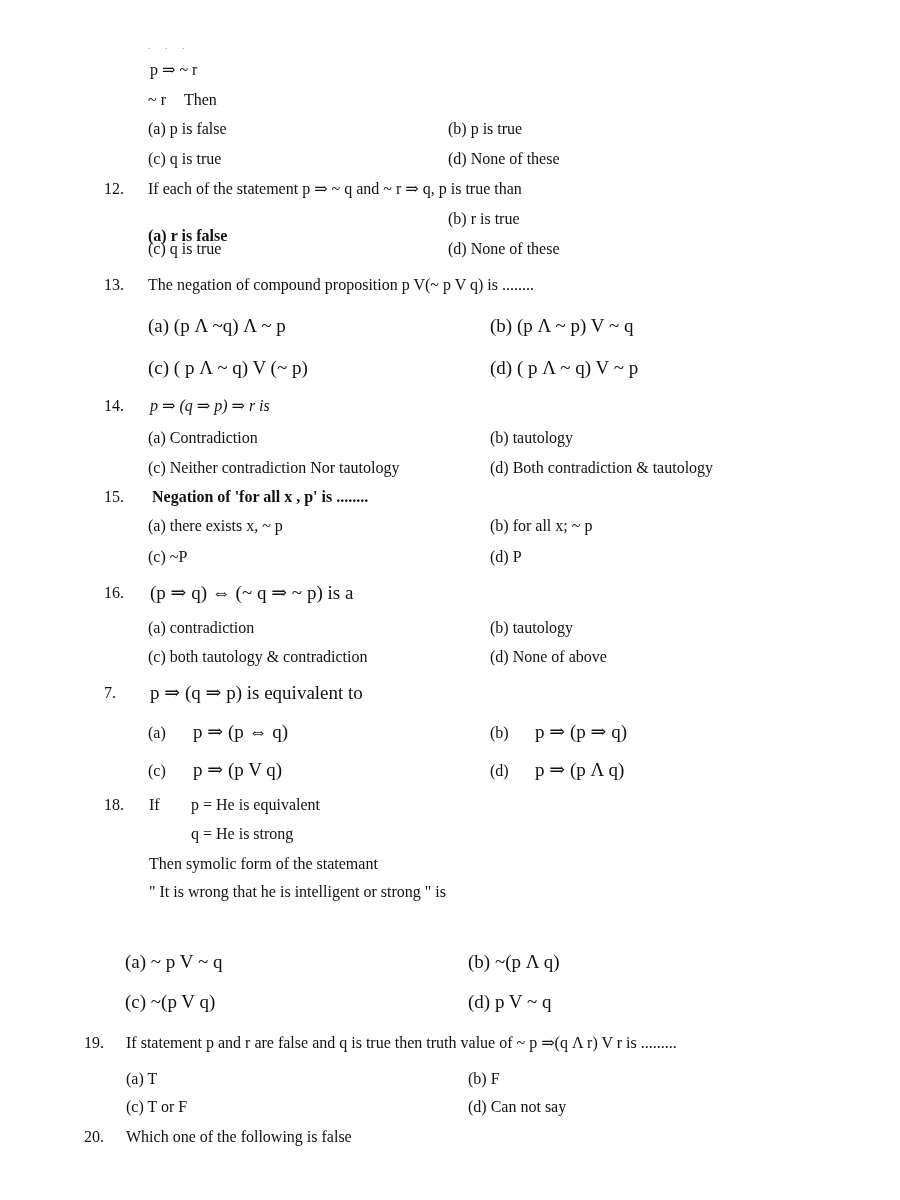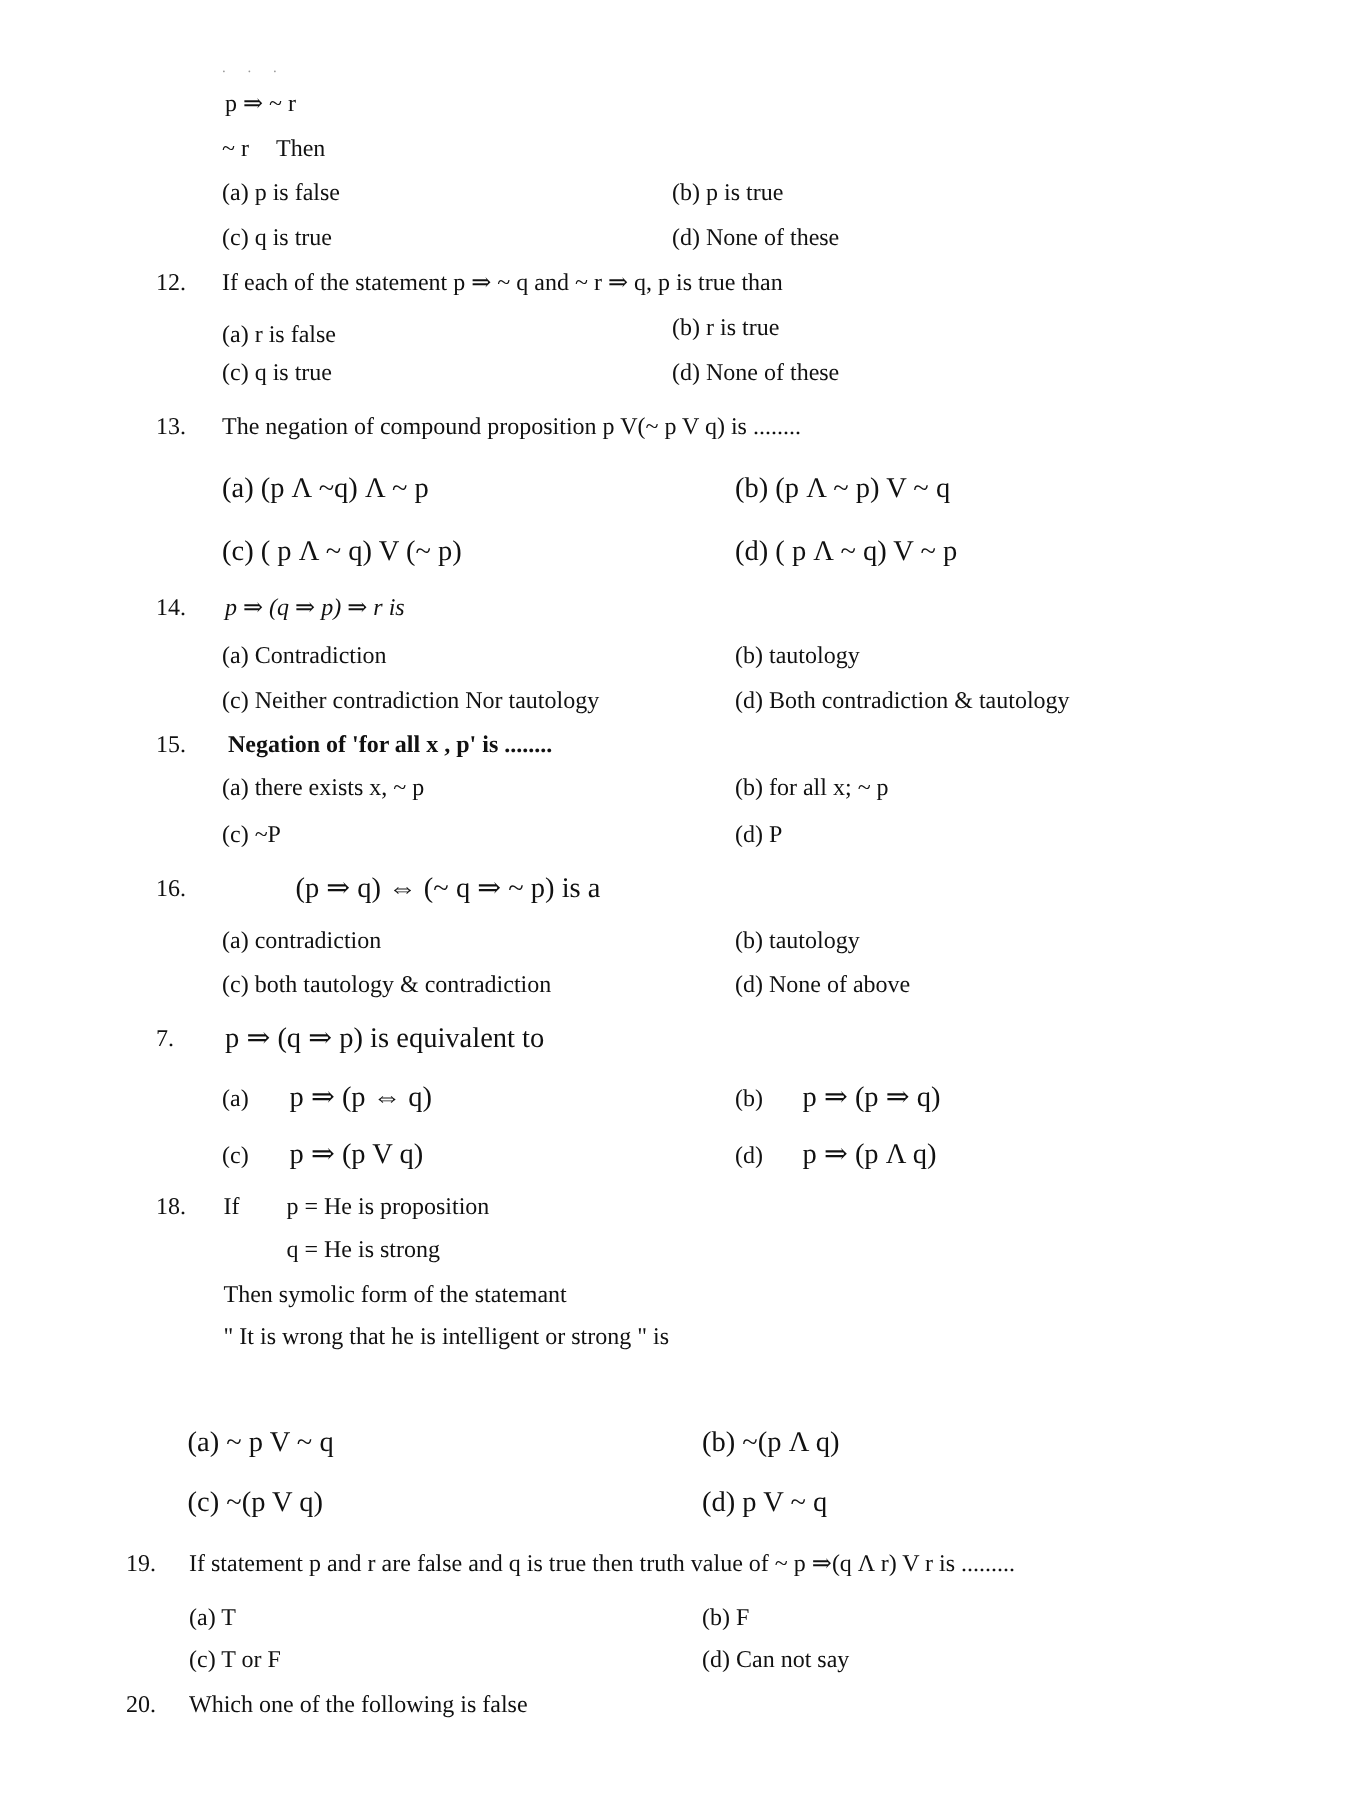--- a/index.html
+++ b/index.html
@@ -22,21 +22,21 @@
   <span>~ r</span>
   <span style="margin-left:14px;margin-top:20px;">Then</span>
 </div>
 <div class="abs" style="left:148px; top:119px;">(a) p is false</div>
 <div class="abs" style="left:448px; top:119px;">(b) p is true</div>
 <div class="abs" style="left:148px; top:149px;">(c) q is true</div>
 <div class="abs" style="left:448px; top:149px;">(d) None of these</div>
 
 <div class="abs qnum" style="left:104px; top:179px;">12.</div>
 <div class="abs" style="left:148px; top:179px;">If each of the statement p ⇒ ~ q and ~ r ⇒ q,  p is true than</div>
-<div class="abs" style="left:148px; top:214px;">(a) r is false</div>
+<div class="abs" style="left:148px; top:226px;font-weight:bold;">(a) r is false</div>
 <div class="abs" style="left:448px; top:209px;">(b) r is true</div>
 <div class="abs" style="left:148px; top:239px;">(c) q is true</div>
 <div class="abs" style="left:448px; top:239px;">(d) None of these</div>
 
 <div class="abs qnum" style="left:104px; top:275px;">13.</div>
 <div class="abs" style="left:148px; top:275px;">The negation of compound proposition p V(~ p V q) is ........</div>
 <div class="abs big" style="left:148px; top:316px;">(a) (p Λ ~q) Λ ~ p</div>
 <div class="abs big" style="left:490px; top:316px;">(b) (p Λ ~ p) V ~ q</div>
 <div class="abs big" style="left:148px; top:358px;">(c) ( p Λ ~ q) V (~ p)</div>
 <div class="abs big" style="left:490px; top:358px;">(d) ( p Λ ~ q) V ~ p</div>
@@ -49,40 +49,40 @@
 <div class="abs" style="left:490px; top:458px;">(d) Both contradiction &amp;  tautology</div>
 
 <div class="abs qnum" style="left:104px; top:487px;">15.</div>
 <div class="abs" style="left:152px; top:487px;font-weight:bold;">Negation of 'for all x ,  p' is ........</div>
 <div class="abs" style="left:148px; top:516px;">(a) there exists  x,  ~ p</div>
 <div class="abs" style="left:490px; top:516px;">(b) for all x;  ~ p</div>
 <div class="abs" style="left:148px; top:547px;">(c) ~P</div>
 <div class="abs" style="left:490px; top:547px;">(d) P</div>
 
 <div class="abs qnum" style="left:104px; top:583px;">16.</div>
-<div class="abs big" style="left:150px; top:583px;margin-left:47px;">(p ⇒ q) ⇔ (~ q ⇒ ~ p)  is a</div>
+<div class="abs big" style="left:150px; top:583px;">(p ⇒ q) ⇔ (~ q ⇒ ~ p)  is a</div>
 <div class="abs" style="left:148px; top:618px;">(a) contradiction</div>
 <div class="abs" style="left:490px; top:618px;">(b) tautology</div>
 <div class="abs" style="left:148px; top:647px;text-align:center;">(c) both tautology &amp; contradiction</div>
 <div class="abs" style="left:490px; top:647px;">(d) None of above</div>
 
 <div class="abs qnum" style="left:104px; top:683px;">7.</div>
 <div class="abs big" style="left:150px; top:683px;">p ⇒ (q ⇒ p) is equivalent to</div>
 <div class="abs" style="left:148px; top:723px;">(a)</div>
 <div class="abs big" style="left:193px; top:722px;">p ⇒ (p ⇔ q)</div>
 <div class="abs" style="left:490px; top:723px;">(b)</div>
 <div class="abs big" style="left:535px; top:722px;">p ⇒ (p ⇒ q)</div>
 <div class="abs" style="left:148px; top:761px;">(c)</div>
 <div class="abs big" style="left:193px; top:760px;">p ⇒ (p V q)</div>
 <div class="abs" style="left:490px; top:761px;">(d)</div>
 <div class="abs big" style="left:535px; top:760px;">p ⇒ (p Λ q)</div>
 
 <div class="abs qnum" style="left:104px; top:795px;">18.</div>
 <div class="abs" style="left:149px; top:795px;">If</div>
-<div class="abs" style="left:191px; top:795px;">p = He is proposition</div>
+<div class="abs" style="left:191px; top:795px;">p = He is equivalent</div>
 <div class="abs" style="left:191px; top:824px;">q = He is strong</div>
 <div class="abs" style="left:149px; top:854px;">Then symolic form of the statemant</div>
 <div class="abs" style="left:149px; top:882px;">" It is wrong that he is intelligent or strong " is</div>
 <div class="abs big" style="left:125px; top:952px;">(a) ~ p V ~ q</div>
 <div class="abs big" style="left:468px; top:952px;">(b) ~(p Λ q)</div>
 <div class="abs big" style="left:125px; top:992px;">(c) ~(p V q)</div>
 <div class="abs big" style="left:468px; top:992px;">(d) p V ~ q</div>
 
 <div class="abs qnum" style="left:84px; top:1033px;">19.</div>
 <div class="abs" style="left:126px; top:1033px;">If statement p and r are false and q is true then truth value of ~ p ⇒(q Λ r) V  r  is .........</div>

